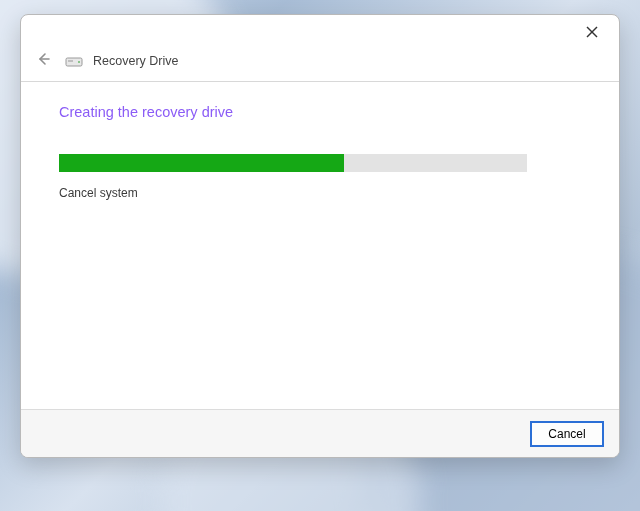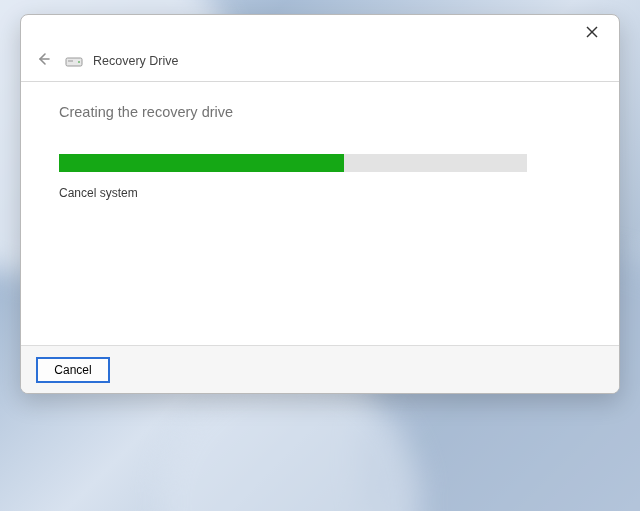--- a/index.html
+++ b/index.html
@@ -13,21 +13,21 @@
     .bg-blob {
       position: absolute; border-radius: 50%; filter: blur(14px);
     }
     .bg-blob.b1 { width: 360px; height: 360px; left: -120px; top: -80px; background: #eef3fa; opacity: .7; }
     .bg-blob.b2 { width: 420px; height: 420px; right: -140px; bottom: -160px; background: #9fb4cf; opacity: .55; }
     .bg-blob.b3 { width: 260px; height: 260px; left: 160px; bottom: -120px; background: #dde6f2; opacity: .6; }
 
     .dialog {
       position: absolute;
       left: 20px; top: 14px;
-      width: 600px; height: 380px;
+      width: 600px; height: 444px;
       background: #ffffff;
       border: 1px solid #b9b9b9;
       border-radius: 8px;
       box-shadow: 0 8px 24px rgba(0,0,0,.18);
       display: flex;
       flex-direction: column;
       overflow: hidden;
     }
 
     .titlebar {
@@ -74,21 +74,21 @@
       height: 1px; width: 100%;
       background: #d8d8d8;
     }
 
     .content {
       flex: 1;
       padding: 22px 38px 10px 38px;
     }
     .instruction {
       font-size: 14.5px;
-      color: #737373;
+      color: #8b5cf6;
       margin-bottom: 34px;
     }
 
     .progress-track {
       width: 468px;
       height: 18px;
       background: #e3e3e3;
       position: relative;
       margin-bottom: 14px;
     }
@@ -101,21 +101,21 @@
       font-size: 12px;
       color: #3b3b3b;
     }
 
     .footer {
       height: 48px;
       border-top: 1px solid #dcdcdc;
       background: #f6f6f6;
       display: flex;
       align-items: center;
-      justify-content: flex-start;
+      justify-content: flex-end;
       padding: 0 16px;
       margin-top: 16px;
     }
     .btn {
       min-width: 72px;
       height: 24px;
       font-size: 12px;
       background: #fdfdfd;
       border: 1px solid #8a8a8a;
       cursor: pointer;

